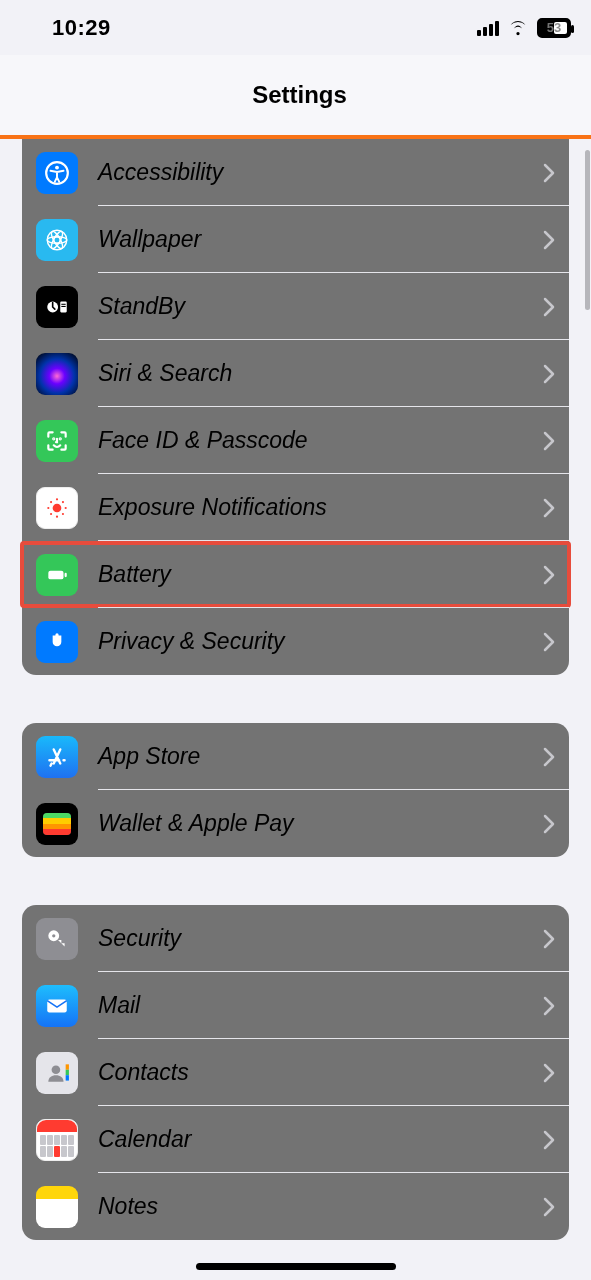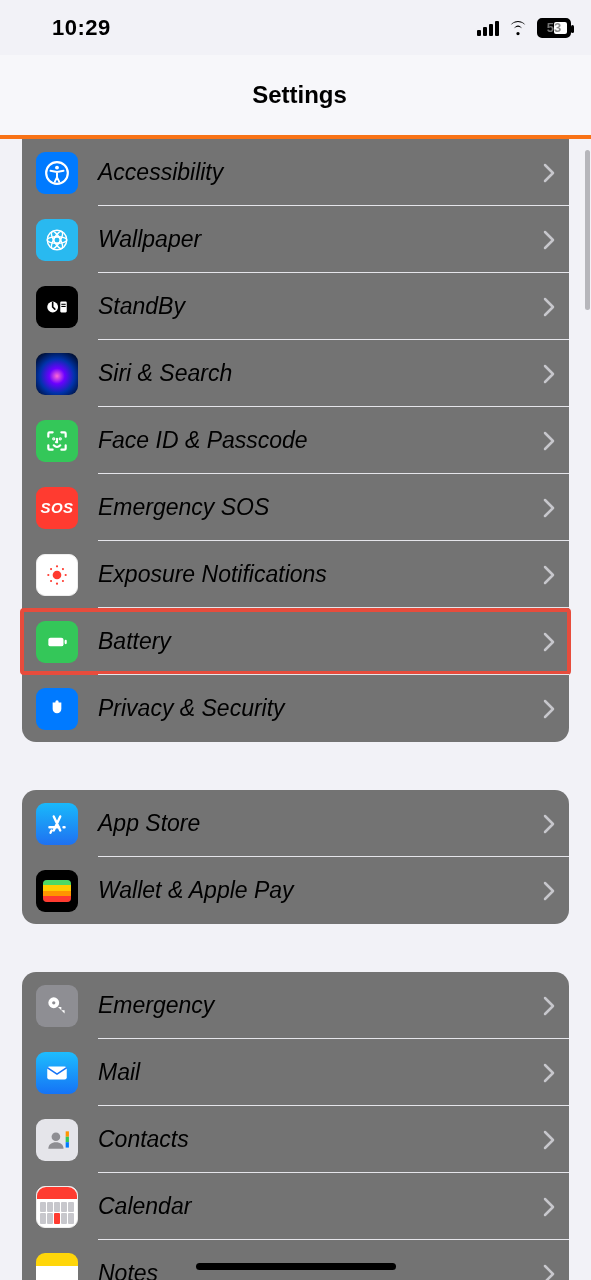--- a/index.html
+++ b/index.html
@@ -242,32 +242,20 @@
       </div>
       <div class="label">Face ID &amp; Passcode</div>
       <div class="chevron">
           <svg viewBox="0 0 12 20">
             <path d="M2 2l8 8-8 8" fill="none" stroke="currentColor" stroke-width="2.5" stroke-linecap="round" stroke-linejoin="round"></path>
           </svg>
         </div>
       <div class="sep"></div>
     </div>
 
-    <div class="row">
-      <div class="icon-wrap ic-sos">
-          <span class="sos-text">SOS</span>
-        </div>
-      <div class="label">Emergency SOS</div>
-      <div class="chevron">
-          <svg viewBox="0 0 12 20">
-            <path d="M2 2l8 8-8 8" fill="none" stroke="currentColor" stroke-width="2.5" stroke-linecap="round" stroke-linejoin="round"></path>
-          </svg>
-        </div>
-      <div class="sep"></div>
-    </div>
 
     <div class="row">
       <div class="icon-wrap ic-exposure">
         <svg viewBox="0 0 24 24">
             <circle cx="12" cy="12" r="4" fill="#ff3b30"></circle>
             <g fill="#ff3b30">
               <circle cx="12" cy="4" r="1"></circle>
               <circle cx="12" cy="20" r="1"></circle>
               <circle cx="4" cy="12" r="1"></circle>
               <circle cx="20" cy="12" r="1"></circle>
@@ -356,21 +344,21 @@
 
   <div class="group">
     <div class="row">
       <div class="icon-wrap ic-passwords">
         <svg viewBox="0 0 24 24" fill="#fff">
             <circle cx="9" cy="9" r="5"></circle>
             <circle cx="9" cy="9" r="1.5" fill="#8e8e93"></circle>
             <path d="M12 12l7 7v-3h-3v-3h-3z"></path>
           </svg>
       </div>
-      <div class="label">Emergency</div>
+      <div class="label">Security</div>
       <div class="chevron">
           <svg viewBox="0 0 12 20">
             <path d="M2 2l8 8-8 8" fill="none" stroke="currentColor" stroke-width="2.5" stroke-linecap="round" stroke-linejoin="round"></path>
           </svg>
         </div>
       <div class="sep"></div>
     </div>
     <div class="row">
       <div class="icon-wrap ic-mail">
         <svg viewBox="0 0 24 24">

